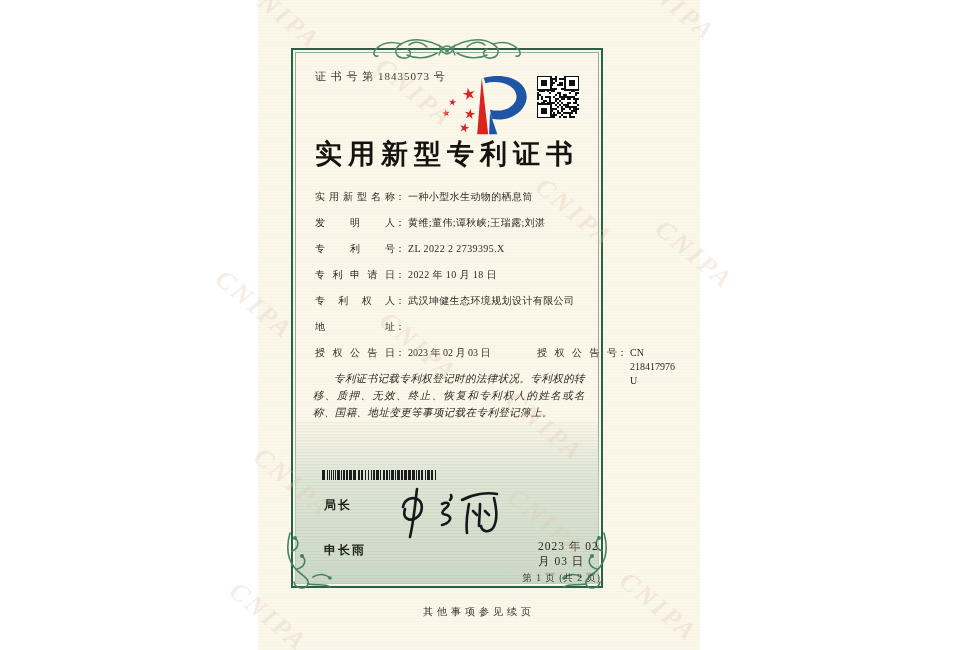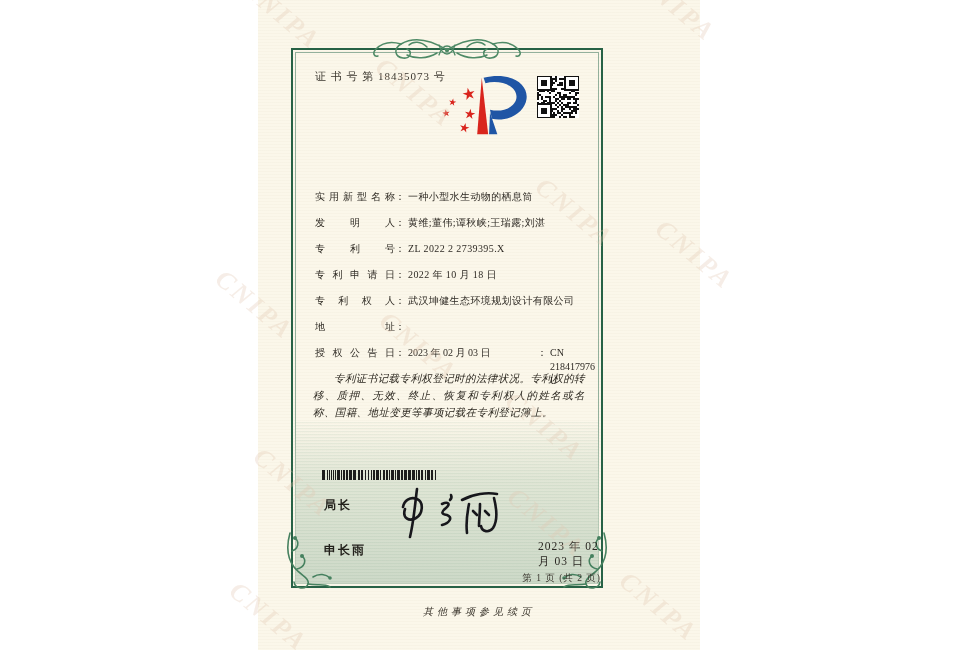--- a/index.html
+++ b/index.html
@@ -73,21 +73,21 @@
   .paras p{margin:0;text-indent:2em;}
   
   .barcode{position:absolute;left:29px;top:420px;width:116px;height:10px;}
   .sig-title{position:absolute;left:31px;top:447px;font-family:"Liberation Sans","DejaVu Sans",sans-serif;font-size:12px;font-weight:700;letter-spacing:2px;color:#23211c;}
   .sig-name{position:absolute;left:31px;top:468px;font-family:"Liberation Sans","DejaVu Sans",sans-serif;font-size:12px;font-weight:700;letter-spacing:2px;color:#23211c;margin-top:24px;}
   .signature{position:absolute;left:97px;top:430px;}
   .issue-date{position:absolute;left:245px;top:489px;font-size:11.5px;letter-spacing:1px;color:#2a2722;}
   .page-note{position:absolute;left:0;right:0;top:522px;text-align:right;font-size:9.5px;letter-spacing:1px;color:#3a362e;}
   .footer-note{
     position:absolute;left:33px;width:376px;top:605px;text-align:center;
-    font-size:10px;font-style:italic;letter-spacing:4px;color:#3a352c;
+    font-size:10px;letter-spacing:4px;color:#3a352c;
   }
 </style>
 </head>
 <body>
 
 <div class="wm-layer">
   <div class="wm" style="left:235px;top:0px">CNIPA</div>
   <div class="wm" style="left:630px;top:-8px">CNIPA</div>
   <div class="wm" style="left:368px;top:78px">CNIPA</div>
   <div class="wm" style="left:528px;top:198px">CNIPA</div>
@@ -315,20 +315,21 @@
 
       <polygon points="46,4 53,66 41,66" fill="#d9251d"></polygon>
 
       <use href="#star" transform="translate(32,22) scale(7) rotate(-12)" fill="#d9251d"></use>
       <use href="#star" transform="translate(14,31) scale(4.2) rotate(10)" fill="#d9251d"></use>
       <use href="#star" transform="translate(33,44) scale(6) rotate(8)" fill="#d9251d"></use>
       <use href="#star" transform="translate(7,43) scale(4.2) rotate(-8)" fill="#d9251d"></use>
       <use href="#star" transform="translate(27,59) scale(5.5) rotate(14)" fill="#d9251d"></use>
     </svg>
 
+    <div class="title">实用新型专利证书</div>
 
     <div class="fields">
       <div class="row">
         <span class="lbl">实用新型名称</span>
             <span class="colon">：</span>
             <span class="val">一种小型水生动物的栖息筒</span>
       </div>
       <div class="row">
         <span class="lbl">发明人</span>
             <span class="colon">：</span>
@@ -353,20 +354,21 @@
         <span class="lbl">地址</span>
             <span class="colon">：</span>
       </div>
       <div class="row double">
         <span class="pair first">
           <span class="lbl2">授权公告日</span>
               <span class="colon">：</span>
               <span>2023 年 02 月 03 日</span>
         </span>
         <span class="pair">
+          <span class="lbl2">授权公告号</span>
               <span class="colon">：</span>
               <span>CN 218417976 U</span>
         </span>
       </div>
     </div>
 
     <div class="paras">
       <p>专利证书记载专利权登记时的法律状况。专利权的转移、质押、无效、终止、恢复和专利权人的姓名或名称、国籍、地址变更等事项记载在专利登记簿上。</p>
     </div>
 

